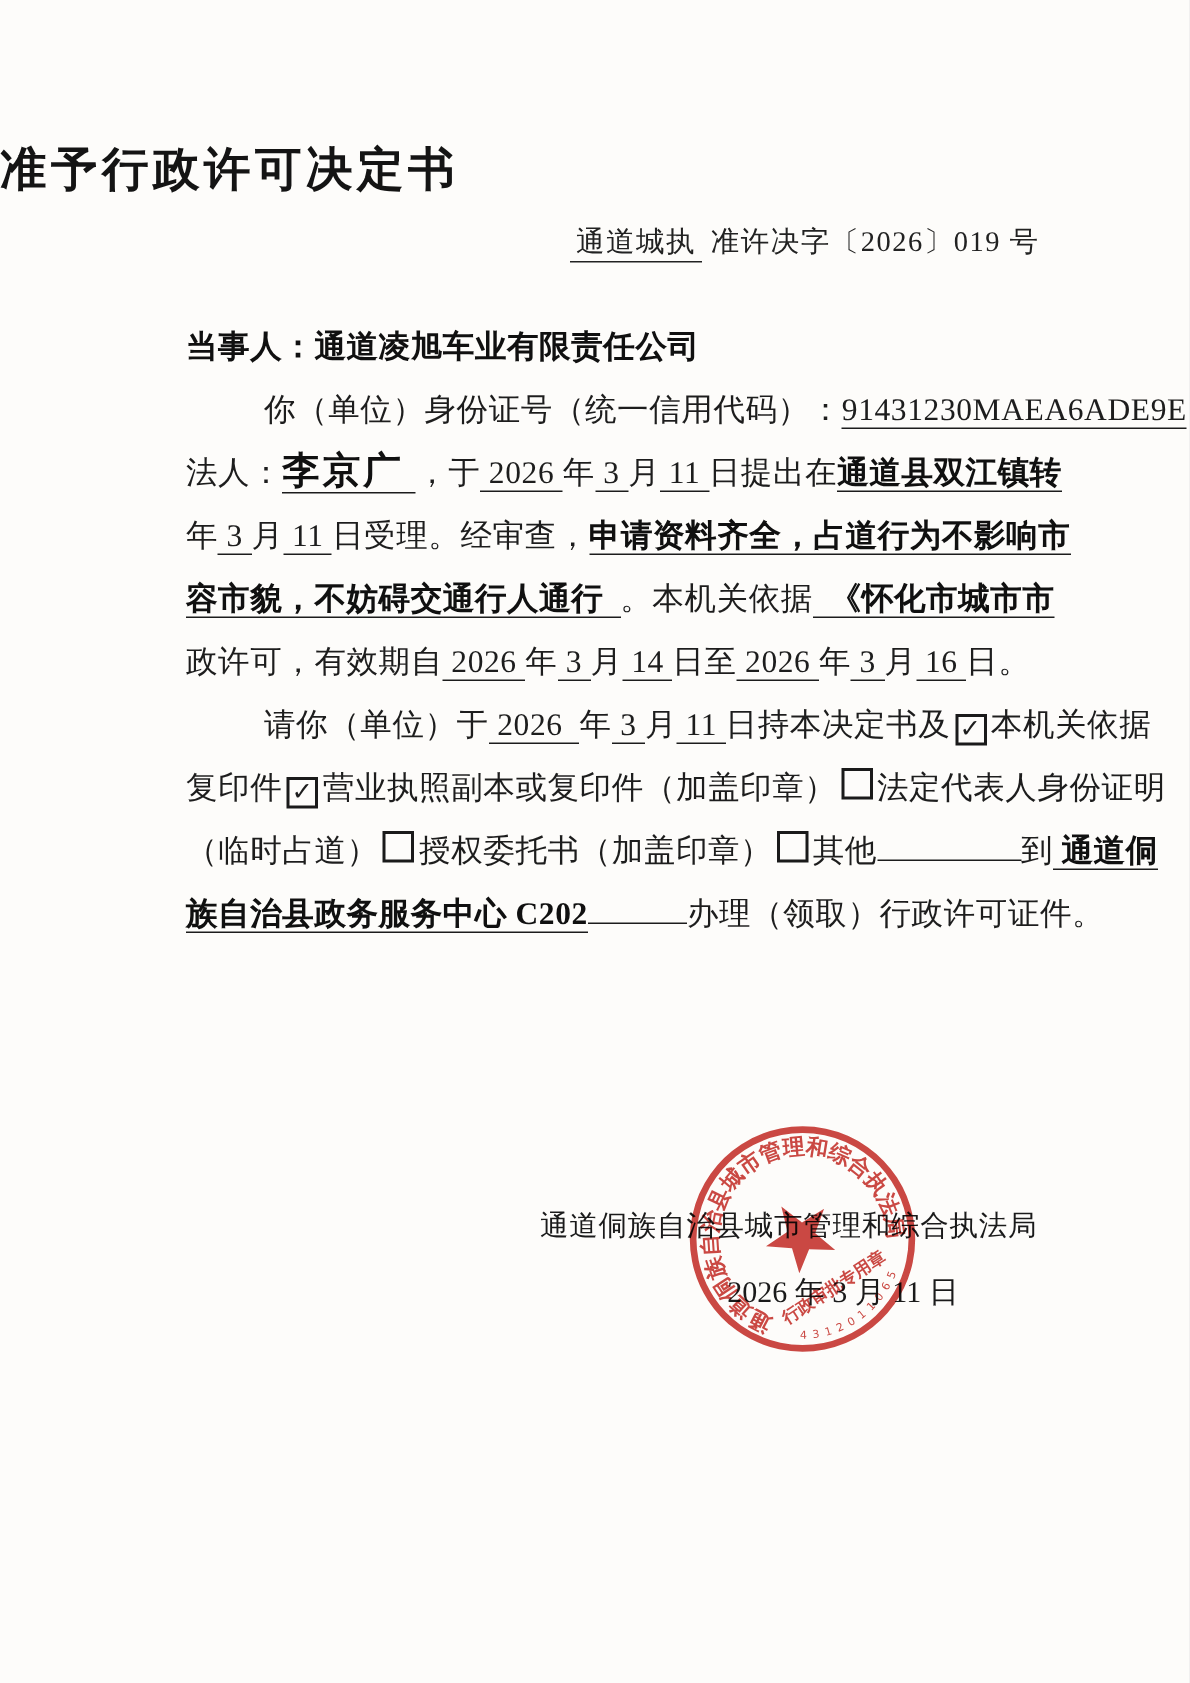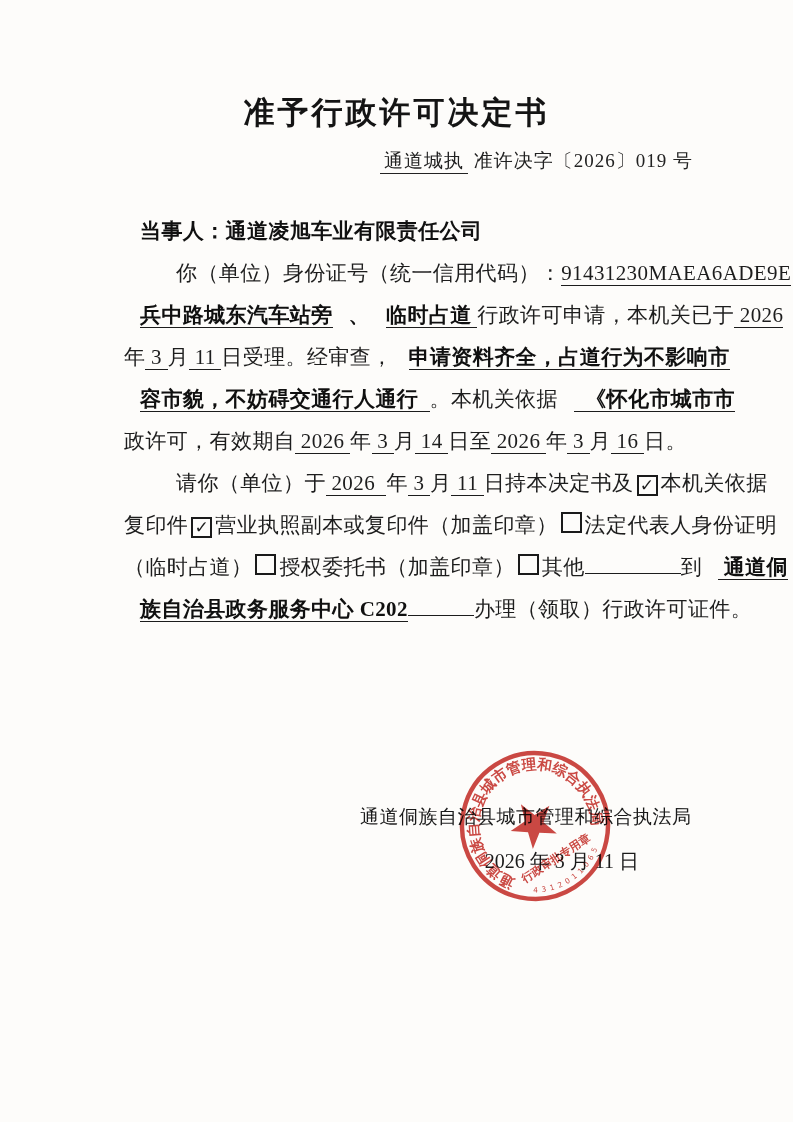--- a/index.html
+++ b/index.html
@@ -5,36 +5,36 @@
   html,body { margin:0; padding:0; background:#e8e8e8; }
   .page {
     position:relative; width:793px; height:1122px; margin:0 auto;
     background:#fdfcfa;
     overflow:hidden;
     font-family:"Liberation Serif","DejaVu Serif",serif;
     color:#1d1d1d;
   }
   .title {
     position:absolute; top:92px; left:0; width:100%;
-    margin:0; text-align:center;
+    margin:0; 
     font-family:"Liberation Sans","DejaVu Sans",sans-serif;
     font-size:31px; font-weight:700; letter-spacing:3px; color:#141414;
   }
   .docnum {
     position:absolute; top:148px; right:100px;
     font-size:19px; letter-spacing:1px; white-space:pre; color:#222;
   }
   .docnum .u { border-bottom:1.6px solid #222; padding:0 4px 2px 4px; }
   .body {
     position:absolute; top:210px; left:124px; width:585px;
     font-size:21px; letter-spacing:0.4px; color:#1d1d1d;
   }
   .line { height:42px; line-height:42px; white-space:pre; }
   .line.indent { padding-left:52px; }
-  .b { font-weight:700; color:#101010;margin-left:16px; }
+  .b { font-weight:700; color:#101010; }
   .u { border-bottom:1.5px solid #1c1c1c;text-align:center; }
   .hand { font-size:25px; letter-spacing:2px; }
   .cb {
     display:inline-block; width:17px; height:17px;
     border:2px solid #1a1a1a; margin:0 3px; vertical-align:-1px;
     line-height:16px; text-align:center;
     font-size:17px; font-weight:700; font-family:"DejaVu Sans",sans-serif;
   }
   .blank { display:inline-block; border-bottom:1.6px solid #1c1c1c; height:1.1em; vertical-align:baseline; }
   .signature {
@@ -63,21 +63,21 @@
 
 <div class="page">
 
   <h1 class="title">准予行政许可决定书</h1>
 
   <div class="docnum"><span class="u">通道城执</span><span> 准许决字〔2026〕019 号</span></div>
 
   <div class="body">
       <div class="line"><span class="b ">当事人：通道凌旭车业有限责任公司</span></div>
       <div class="line indent"><span class="">你（单位）身份证号（统一信用代码）：</span><span class="u ">91431230MAEA6ADE9E</span><span class="">，</span></div>
-      <div class="line"><span class="b u ">兵中路城东汽车站旁</span><span class="b ">、</span><span class="b u ">临时占道 </span><span class="">行政许可申请，本机关已于</span><span class="u "> 2026</span></div>
+      <div class="line"><span class="">法人：</span><span class="b u hand">李京广 </span><span class="">，于</span><span class="u "> 2026 </span><span class="">年</span><span class="u "> 3 </span><span class="">月</span><span class="u "> 11 </span><span class="">日提出在</span><span class="b u ">通道县双江镇转</span></div>
       <div class="line"><span class="">年</span><span class="u "> 3 </span><span class="">月</span><span class="u "> 11 </span><span class="">日受理。经审查，</span><span class="b u ">申请资料齐全，占道行为不影响市</span></div>
       <div class="line"><span class="b u ">容市貌，不妨碍交通行人通行  </span><span class="">。本机关依据</span><span class="b u ">  《怀化市城市市</span></div>
       <div class="line"><span class="">政许可，有效期自</span><span class="u "> 2026 </span><span class="">年</span><span class="u "> 3 </span><span class="">月</span><span class="u "> 14 </span><span class="">日至</span><span class="u "> 2026 </span><span class="">年</span><span class="u "> 3 </span><span class="">月</span><span class="u "> 16 </span><span class="">日。</span></div>
       <div class="line indent"><span class="">请你（单位）于</span><span class="u "> 2026  </span><span class="">年</span><span class="u "> 3 </span><span class="">月</span><span class="u "> 11 </span><span class="">日持本决定书及</span><span class="cb">✓</span><span class="">本机关依据</span></div>
       <div class="line"><span class="">复印件</span><span class="cb">✓</span><span class="">营业执照副本或复印件（加盖印章）</span><span class="cb"></span><span class="">法定代表人身份证明</span></div>
       <div class="line"><span class="">（临时占道）</span><span class="cb"></span><span class="">授权委托书（加盖印章）</span><span class="cb"></span><span class="">其他</span><span class="blank" style="width: 96px;"></span><span class="">到</span><span class="b u "> 通道侗</span></div>
       <div class="line"><span class="b u ">族自治县政务服务中心 C202</span><span class="blank" style="width: 66px;"></span><span class="">办理（领取）行政许可证件。</span></div>
     </div>
 
   <div class="signature">通道侗族自治县城市管理和综合执法局</div>

